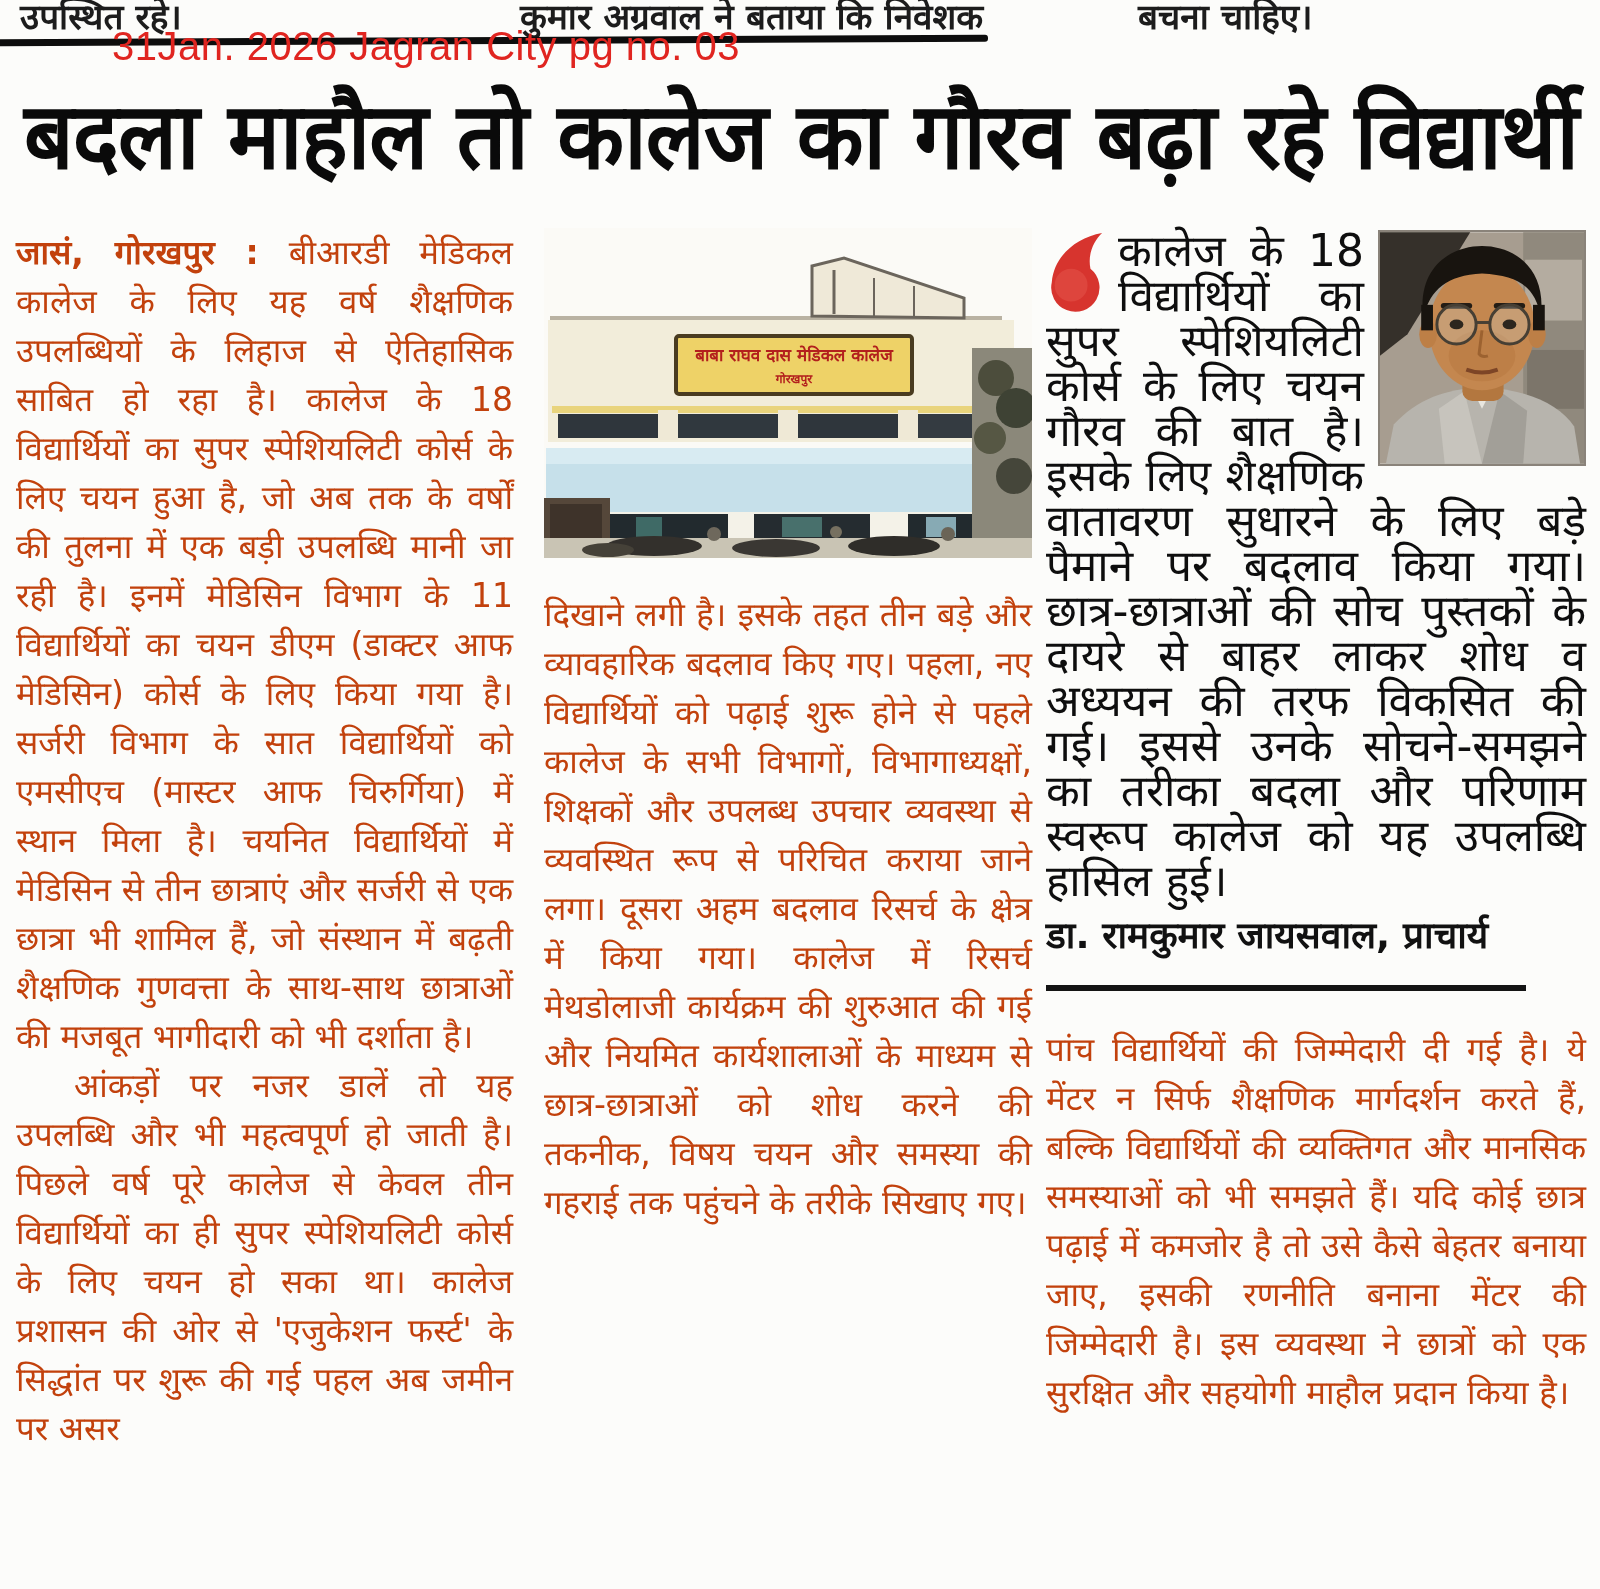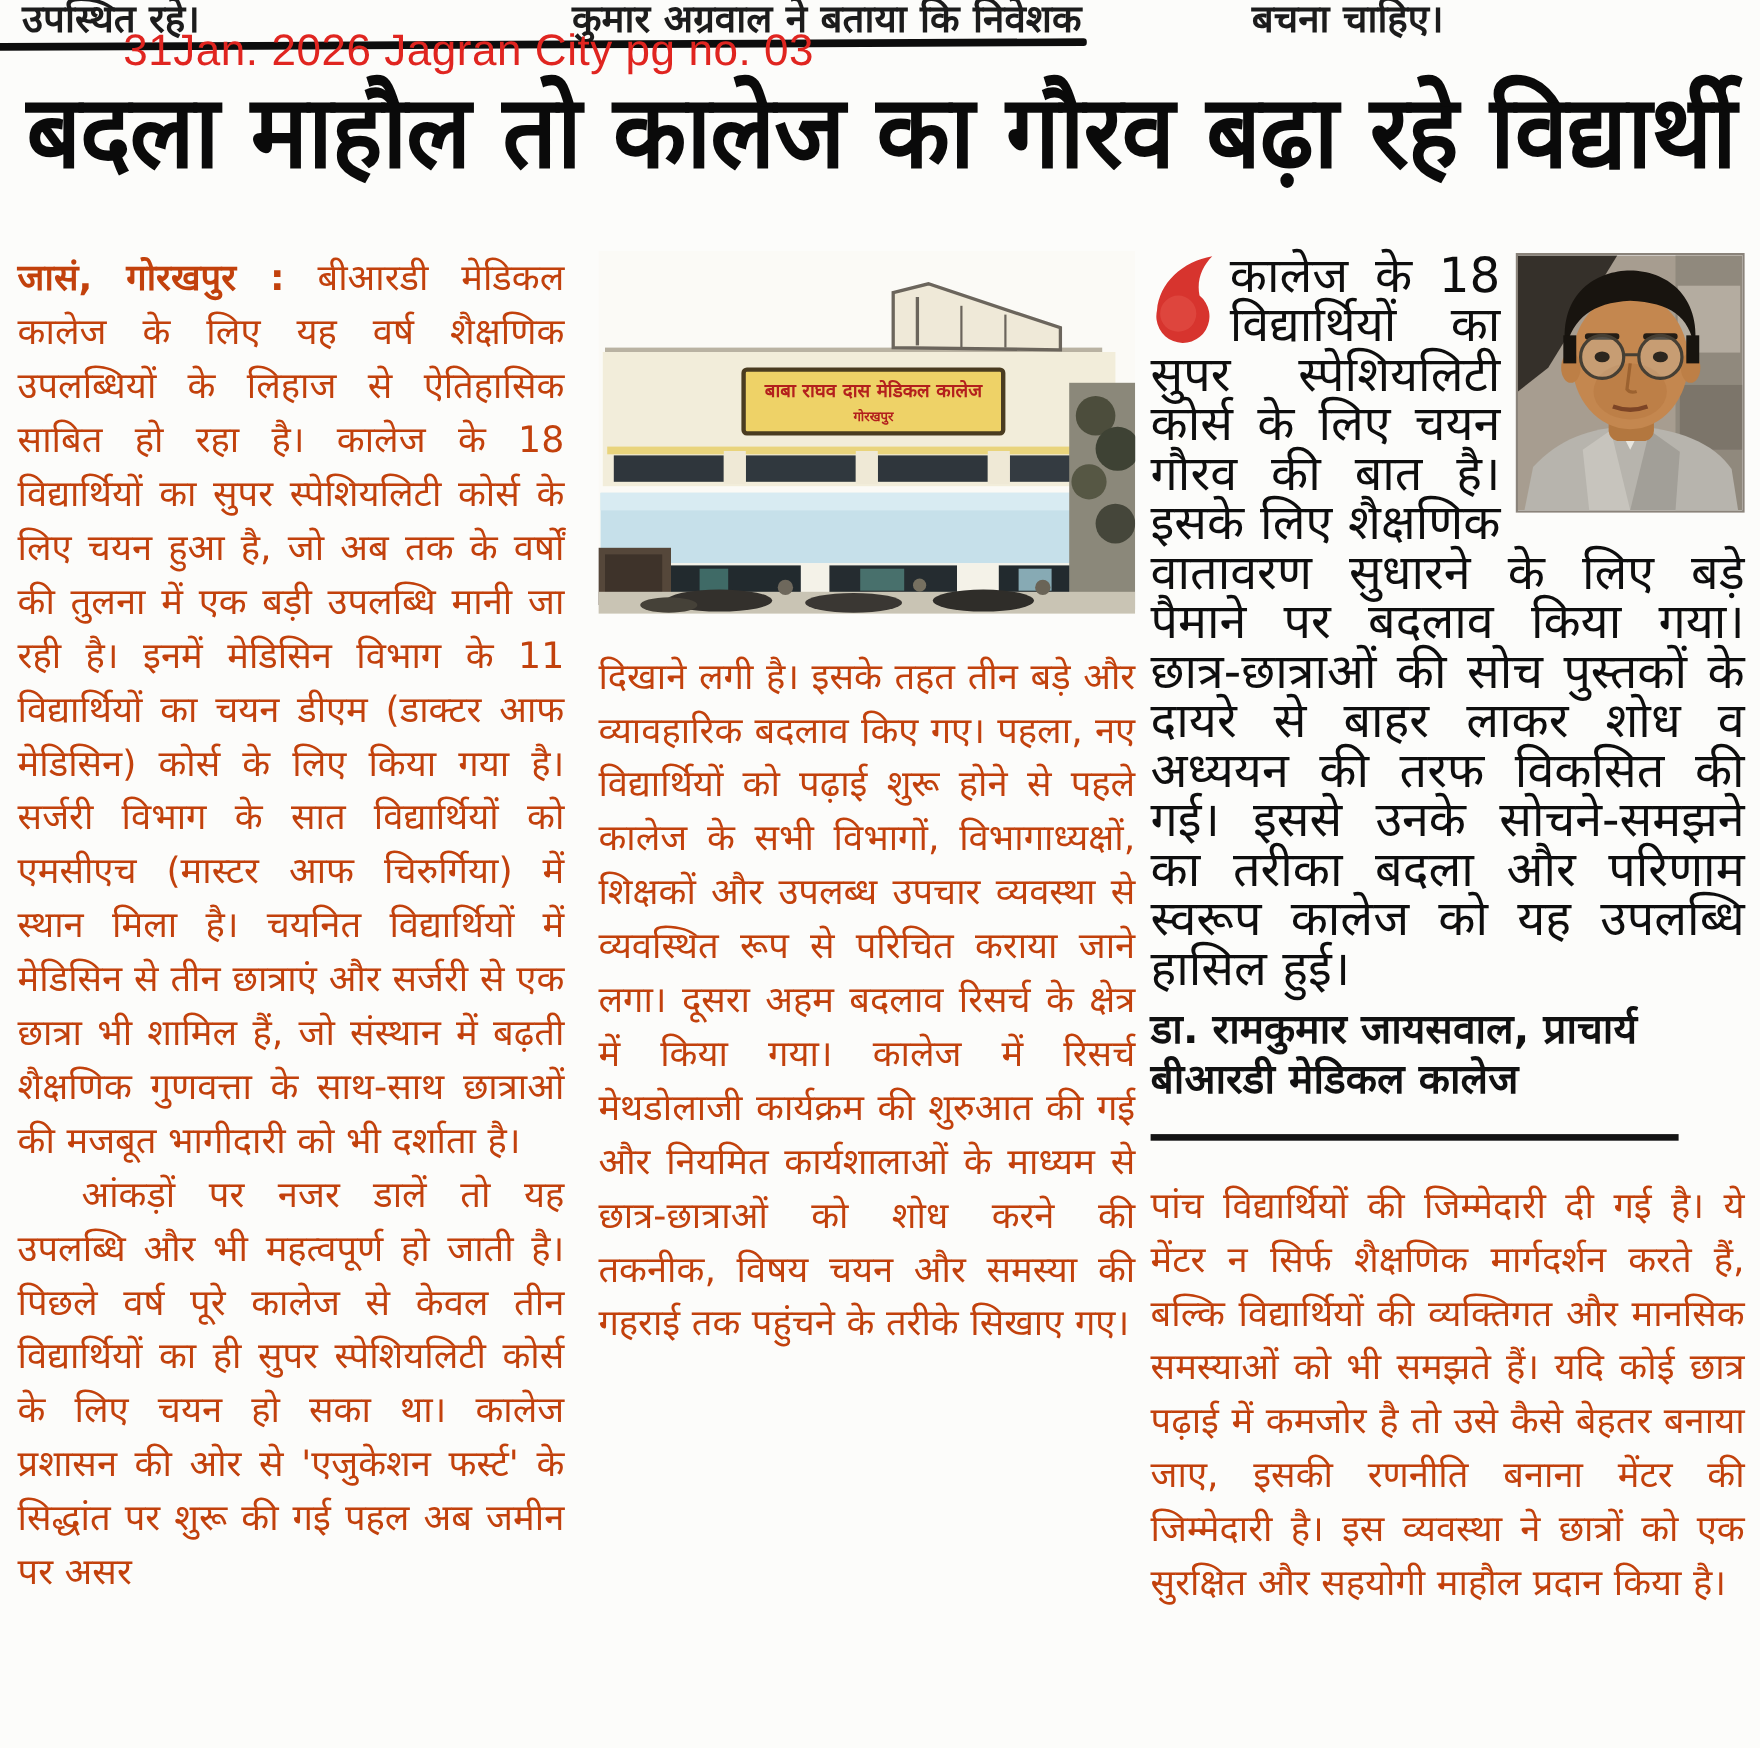--- a/index.html
+++ b/index.html
@@ -16,21 +16,21 @@
   .scan-line{
     position:absolute;left:-4px;top:37px;width:992px;height:7px;background:#0d0d0d;
     transform:rotate(-0.25deg);border-radius:3px;
   }
   .annotation{
     position:absolute;left:112px;top:24px;
     font-family:"Liberation Sans",sans-serif;
     font-size:40px;color:#e02520;letter-spacing:0.5px;white-space:nowrap;z-index:3;
   }
   
-  .headline-wrap{position:absolute;left:24px;top:66px;width:1554px;height:130px;overflow:visible;}
+  .headline-wrap{position:absolute;left:24px;top:82px;width:1554px;height:130px;overflow:visible;}
   .headline{
     display:inline-block;white-space:nowrap;font-size:92px;font-weight:bold;
     color:#0a0a0a;transform-origin:left top;letter-spacing:-1px;line-height:1.2;
   }
   
   .col{position:absolute;top:228px;}
   .col p{margin:0 0 0 0;}
   .body-text{
     font-size:33px;line-height:49px;text-align:justify;color:#c2410c;
   }
@@ -177,17 +177,16 @@
 
         <path d="M104,100 L101,124 Q104,128 110,126" stroke="#9c6230" stroke-width="3" fill="none"></path>
         <path d="M88,140 Q104,146 120,140" stroke="#7d4526" stroke-width="4" fill="none"></path>
       </svg>
     </div>
     <span class="quote-text">कालेज के 18 विद्यार्थियों का सुपर स्पेशियलिटी कोर्स के लिए चयन गौरव की बात है। इसके लिए शैक्षणिक वातावरण सुधारने के लिए बड़े पैमाने पर बदलाव किया गया। छात्र-छात्राओं की सोच पुस्तकों के दायरे से बाहर लाकर शोध व अध्ययन की तरफ विकसित की गई। इससे उनके सोचने-समझने का तरीका बदला और परिणाम स्वरूप कालेज को यह उपलब्धि हासिल हुई।</span>
     <div class="clear"></div>
   </div>
   <div class="attribution">
     <div><span>डा. रामकुमार जायसवाल,</span> <span>प्राचार्य</span></div>
-    <div>बीआरडी मेडिकल कालेज</div>
   </div>
   <div class="attr-divider"></div>
   <p class="body-text"><span>पांच विद्यार्थियों की जिम्मेदारी दी गई है। ये मेंटर न सिर्फ शैक्षणिक मार्गदर्शन करते हैं, बल्कि विद्यार्थियों की व्यक्तिगत और मानसिक समस्याओं को भी समझते हैं। यदि कोई छात्र पढ़ाई में कमजोर है तो उसे कैसे बेहतर बनाया जाए, इसकी रणनीति बनाना मेंटर की जिम्मेदारी है। इस व्यवस्था ने छात्रों को एक सुरक्षित और सहयोगी माहौल प्रदान किया है।</span></p>
 </div>
 
 </body></html>

